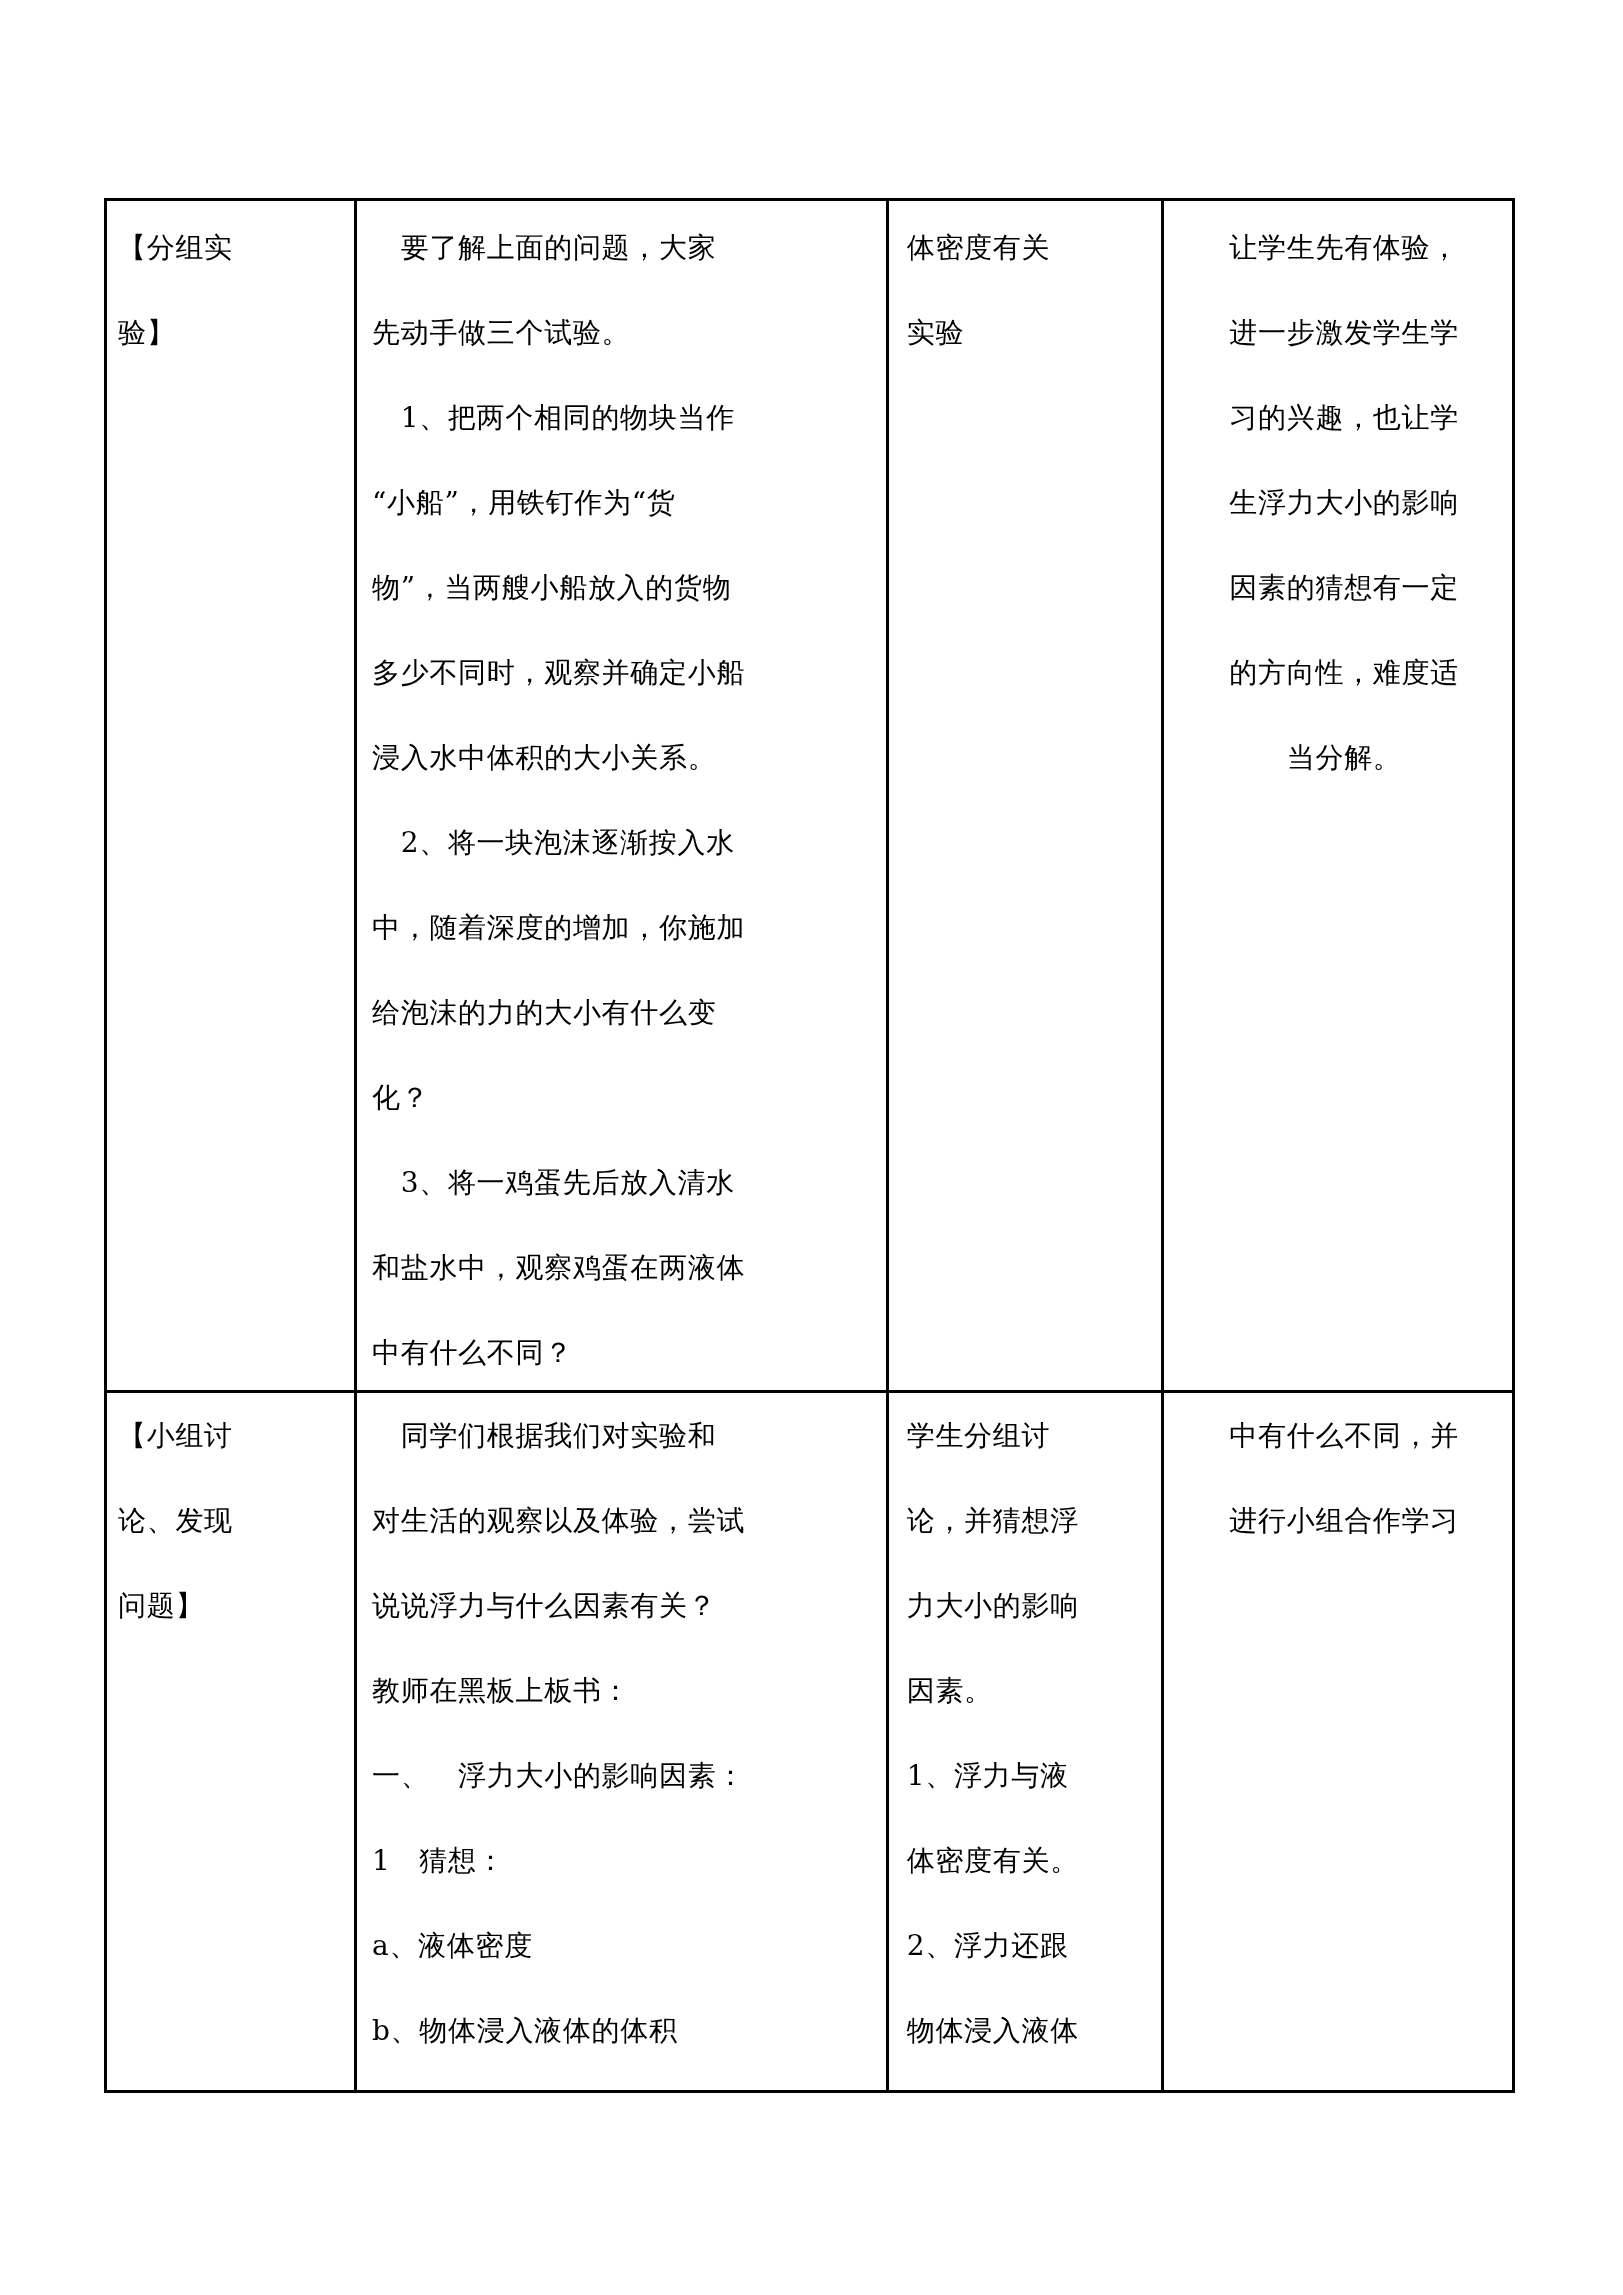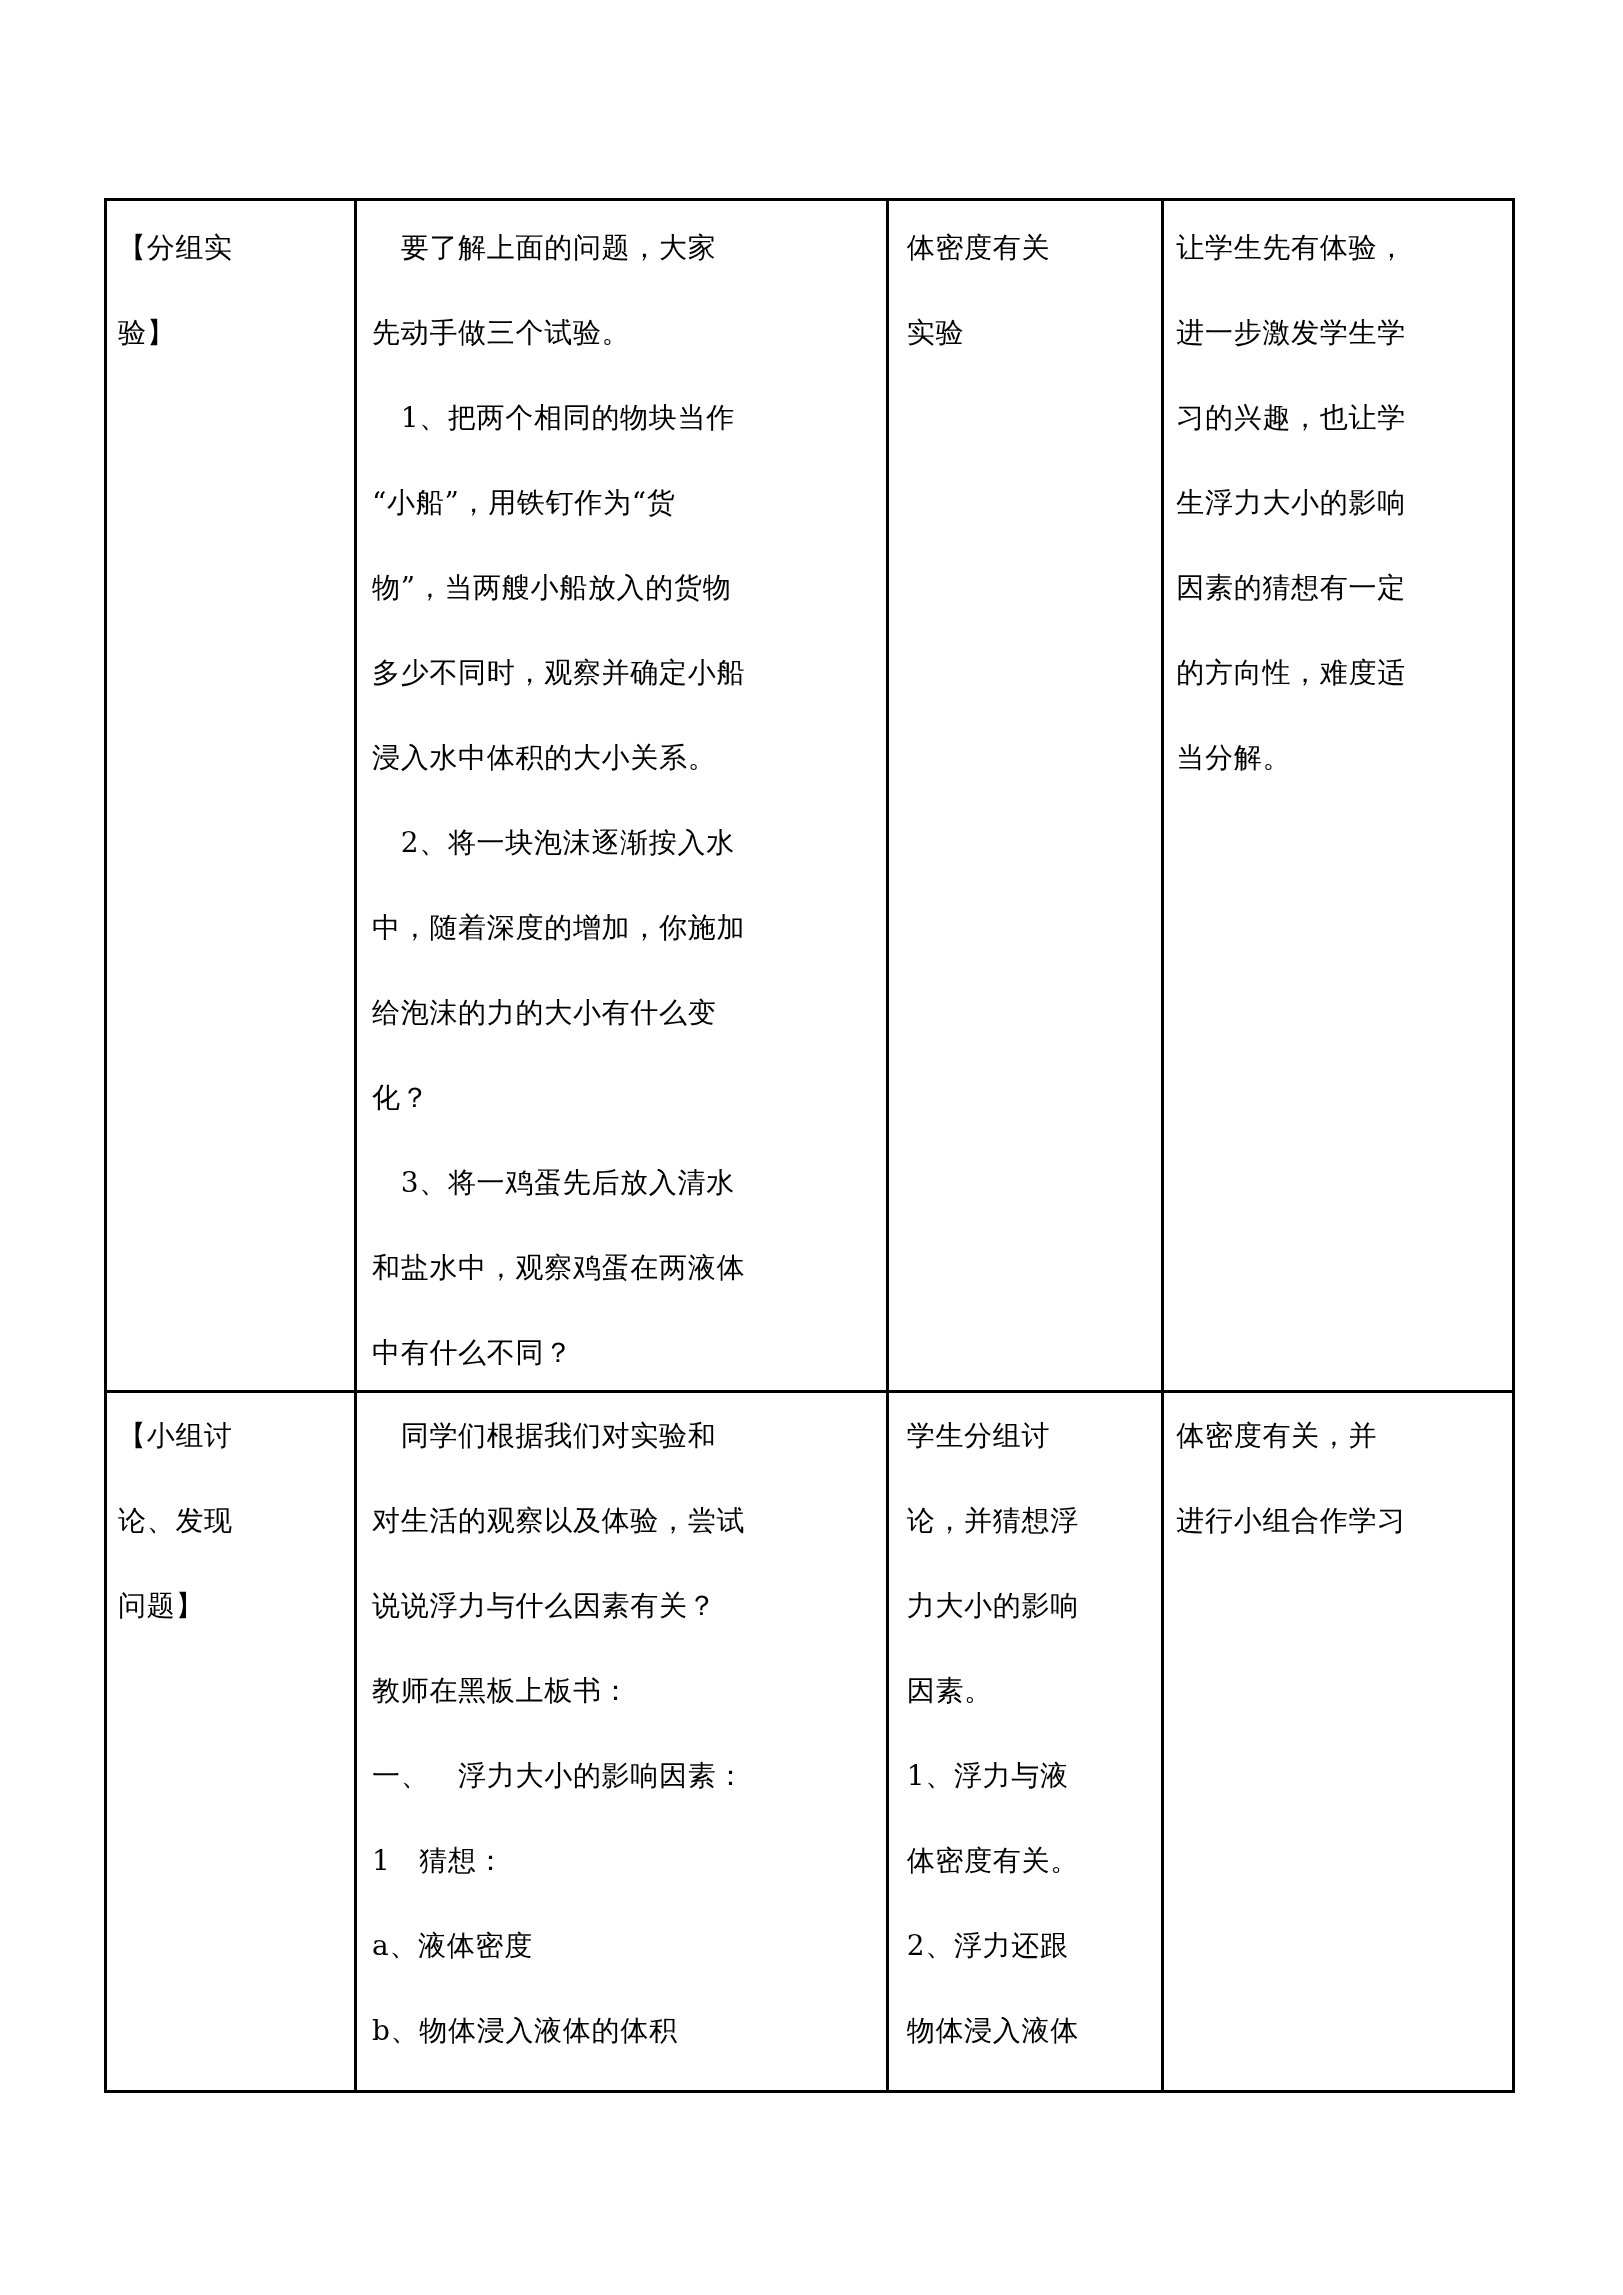--- a/index.html
+++ b/index.html
@@ -34,21 +34,21 @@
   .b-b { border-bottom: 3.4px solid #000000; }
   .lines {
     white-space: pre-line;
     font-size: 28px;
     line-height: 85px;
     letter-spacing: 0.7px;
   }
   .c-label    { padding: 4.1px 5.5px 0 11px; }
   .c-content  { padding: 4.1px 0 0 15px; }
   .c-activity { padding: 4.1px 0 0 17.7px; }
-  .c-intent   { padding: 4.1px 0 0 12.3px; }
+  .c-intent   { padding: 4.1px 0 0 12.3px; text-align: center; }
   .row2       { padding-top: 0; }
 </style>
 </head>
 <body>
 
 <div class="page">
   <div class="lesson-table">
 
     <div class="cell c-label b-r b-b">
       <div class="lines">【分组实
@@ -103,19 +103,19 @@
       <div class="lines">学生分组讨
 论，并猜想浮
 力大小的影响
 因素。
 1、浮力与液
 体密度有关。
 2、浮力还跟
 物体浸入液体</div>
     </div>
     <div class="cell c-intent row2">
-      <div class="lines">体密度有关，并
+      <div class="lines">中有什么不同，并
 进行小组合作学习</div>
     </div>
 
   </div>
 </div>
 
 
 </body></html>

